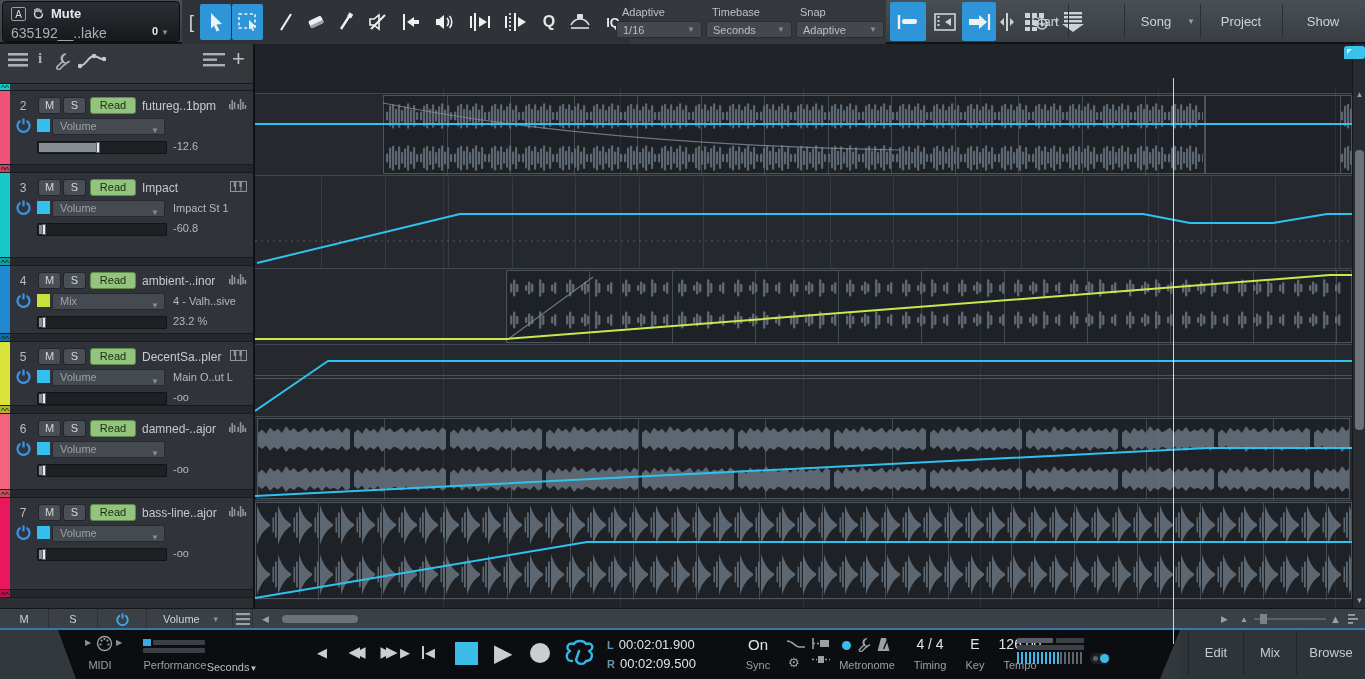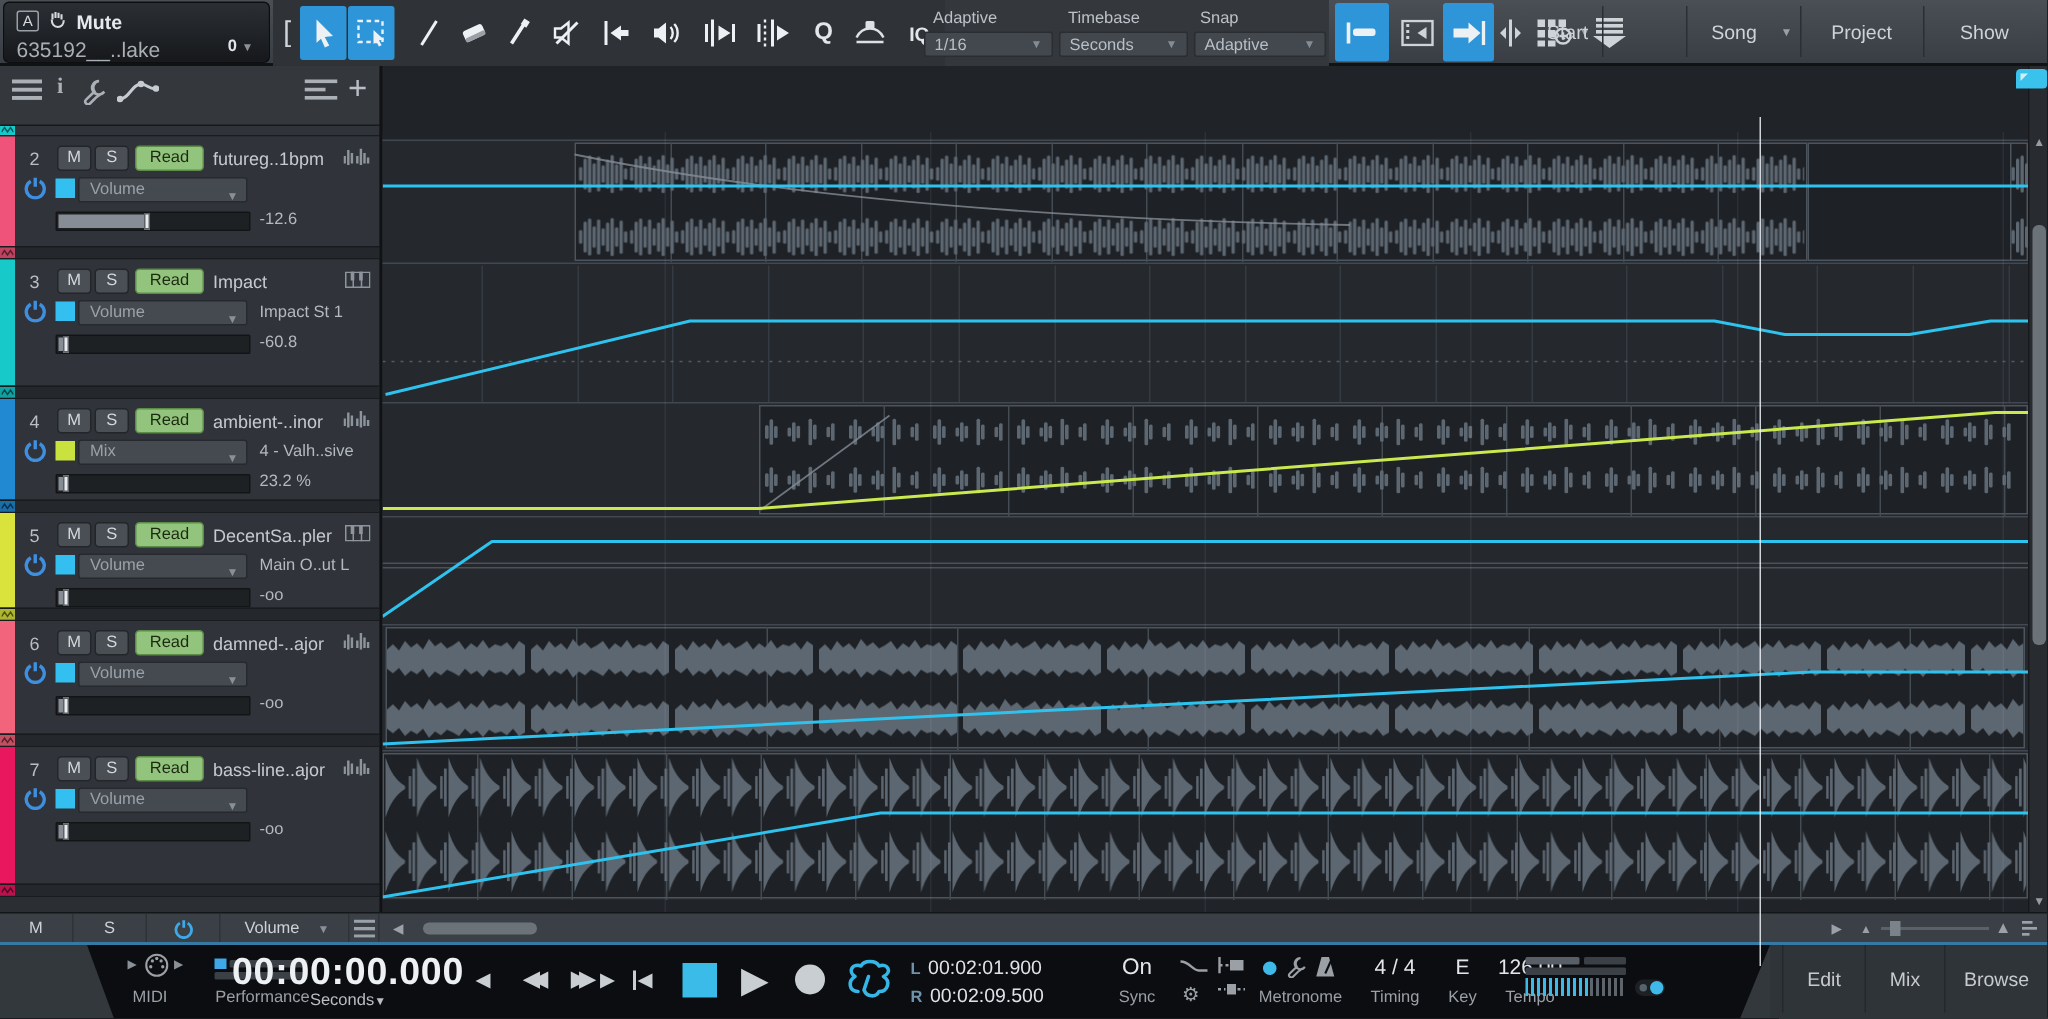--- a/index.html
+++ b/index.html
@@ -878,21 +878,20 @@
             <circle cx="12.5" cy="9.5" r="1.1"></circle>
           </g>
         </svg>
       </span>
     <span class="tr-btn" style="left:116px;top:8px;font-size:8px;color:#8a9097">▶</span>
     <div class="t-lab" style="left:100px;top:29px">MIDI</div>
     <div class="abs" style="left:143px;top:9px;width:8px;height:7px;background:#3fa9e8"></div>
     <div class="meterbar" style="left:153px;top:10px;width:52px"></div>
     <div class="meterbar" style="left:143px;top:18px;width:62px"></div>
     <div class="t-lab" style="left:175px;top:29px">Performance</div>
-    <div id="bigtime">00:00:00.000</div>
     <div id="timeunit"><span>Seconds</span><span style="font-size:8px">▼</span></div>
 
     <span class="tr-btn" style="left:317px;top:15px;font-size:13px">◀</span>
     <span class="tr-btn" style="left:339px;top:13px;font-size:15px;letter-spacing:-6px;width:30px">◀◀</span>
     <span class="tr-btn" style="left:371px;top:13px;font-size:15px;letter-spacing:-6px;width:30px">▶▶</span>
     <span class="tr-btn" style="left:400px;top:15px;font-size:13px">▶</span>
     <span class="tr-btn" style="left:422px;top:15px">
         <span style="width:2px;height:13px;background:#c9ced3;display:inline-block;margin-right:1px"></span>
         <span style="font-size:13px">◀</span>
       </span>

